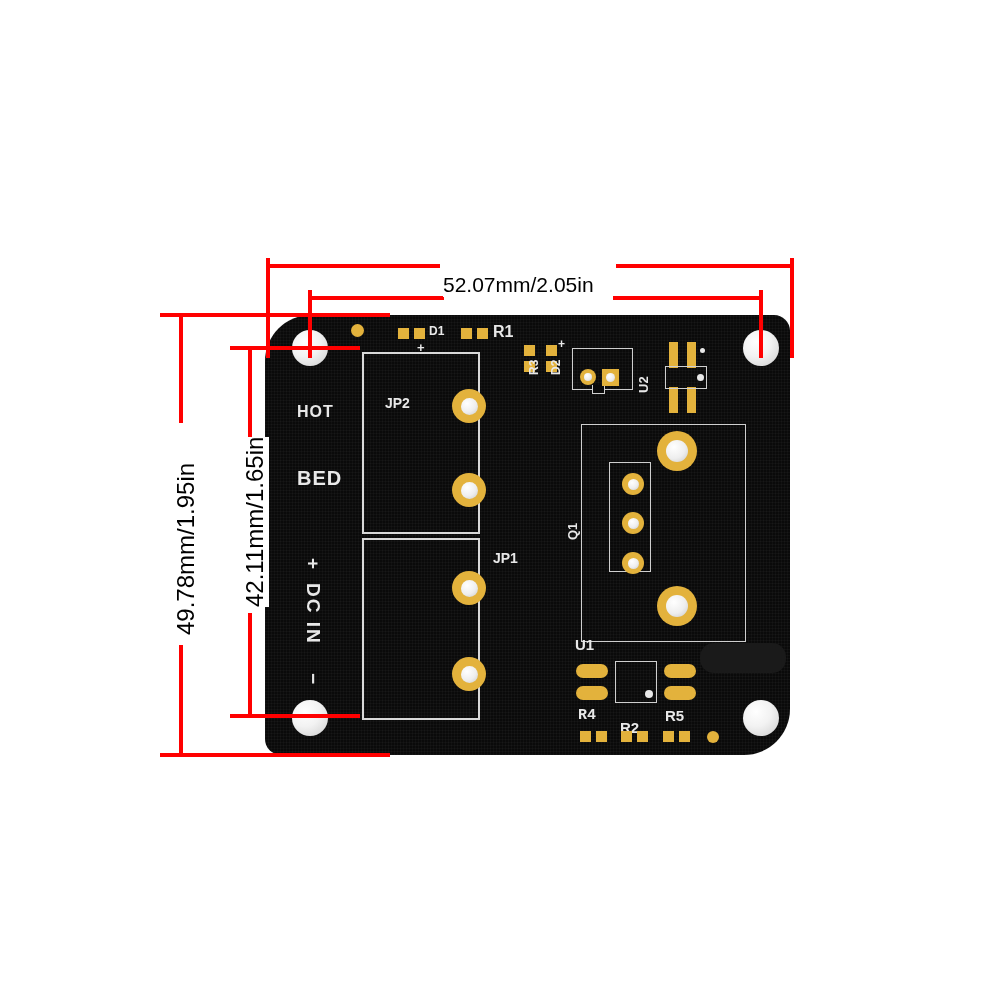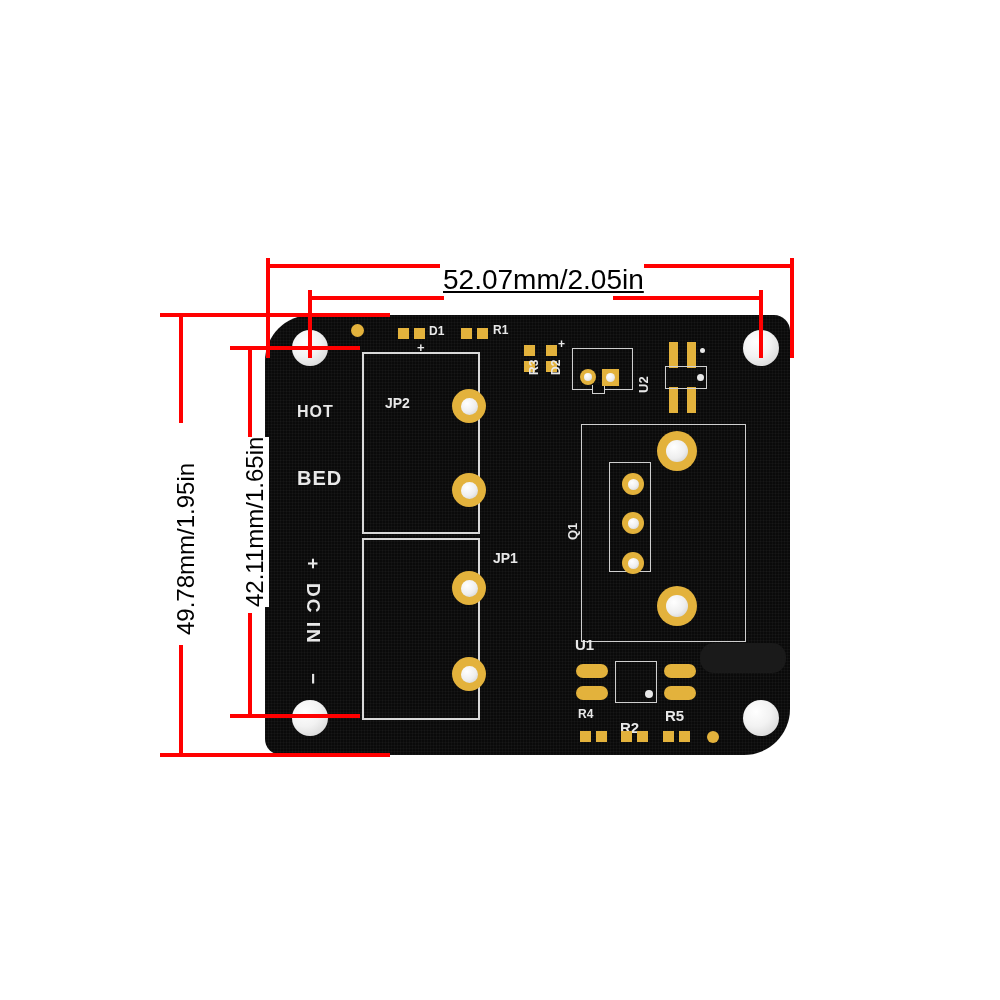--- a/index.html
+++ b/index.html
@@ -80,21 +80,21 @@
   <div class="silk-text" style="left:323px;top:558px;font-size:19px;transform-origin:0 0;transform:rotate(90deg);">+</div>
   <div class="silk-text" style="left:323px;top:583px;font-size:19px;letter-spacing:2px;transform-origin:0 0;transform:rotate(90deg);">DC IN</div>
   <div class="silk-text" style="left:323px;top:673px;font-size:19px;transform-origin:0 0;transform:rotate(90deg);">−</div>
 
   <div class="pad-rect" style="left:398px;top:328px;width:11px;height:11px;"></div>
   <div class="pad-rect" style="left:414px;top:328px;width:11px;height:11px;"></div>
   <div class="silk-text" style="left:429px;top:325px;font-size:12px;">D1</div>
 
   <div class="pad-rect" style="left:461px;top:328px;width:11px;height:11px;"></div>
   <div class="pad-rect" style="left:477px;top:328px;width:11px;height:11px;"></div>
-  <div class="silk-text" style="left:493px;top:324px;font-size:12px;">R1</div>
+  <div class="silk-text" style="left:493px;top:324px;font-size:16px;">R1</div>
 
   <div class="pad-rect" style="left:524px;top:345px;width:11px;height:11px;"></div>
   <div class="pad-rect" style="left:524px;top:361px;width:11px;height:11px;"></div>
   <div class="silk-text" style="left:528px;top:375px;font-size:12px;transform-origin:0 0;transform:rotate(-90deg);">R3</div>
 
   <div class="pad-rect" style="left:546px;top:345px;width:11px;height:11px;"></div>
   <div class="pad-rect" style="left:546px;top:361px;width:11px;height:11px;"></div>
   <div class="silk-text" style="left:558px;top:338px;font-size:12px;">+</div>
   <div class="silk-text" style="left:550px;top:375px;font-size:12px;transform-origin:0 0;transform:rotate(-90deg);">D2</div>
 
@@ -143,42 +143,42 @@
 
   <div class="pad-oval" style="left:576px;top:664px;width:32px;height:14px;"></div>
   <div class="pad-oval" style="left:576px;top:686px;width:32px;height:14px;"></div>
 
   <div class="silk-box-thin" style="left:615px;top:661px;width:42px;height:42px;"></div>
   <div class="pad-round" style="left:645px;top:690px;width:8px;height:8px;background:#e8e8e8;"></div>
 
   <div class="pad-oval" style="left:664px;top:664px;width:32px;height:14px;"></div>
   <div class="pad-oval" style="left:664px;top:686px;width:32px;height:14px;"></div>
 
-  <div class="silk-text" style="left:578px;top:708px;font-size:12px;">R4</div>
+  <div class="silk-text" style="left:578px;top:708px;font-size:15px;font-family:Liberation Mono, monospace;">R4</div>
   <div class="silk-text" style="left:620px;top:708px;font-size:15px;margin-top:12px;">R2</div>
   <div class="silk-text" style="left:665px;top:708px;font-size:15px;">R5</div>
 
   <div class="pad-rect" style="left:580px;top:731px;width:11px;height:11px;"></div>
   <div class="pad-rect" style="left:596px;top:731px;width:11px;height:11px;"></div>
   <div class="pad-rect" style="left:621px;top:731px;width:11px;height:11px;"></div>
   <div class="pad-rect" style="left:637px;top:731px;width:11px;height:11px;"></div>
   <div class="pad-rect" style="left:663px;top:731px;width:11px;height:11px;"></div>
   <div class="pad-rect" style="left:679px;top:731px;width:11px;height:11px;"></div>
   <div class="pad-round" style="left:707px;top:731px;width:12px;height:12px;"></div>
 
   <div class="dim-v" style="left:266px;top:258px;height:100px;"></div>
   <div class="dim-v" style="left:790px;top:258px;height:100px;"></div>
   <div class="dim-h" style="left:266px;top:264px;width:174px;"></div>
   <div class="dim-h" style="left:616px;top:264px;width:176px;"></div>
 
   <div class="dim-v" style="left:308px;top:290px;height:68px;"></div>
   <div class="dim-v" style="left:759px;top:290px;height:68px;"></div>
   <div class="dim-h" style="left:308px;top:296px;width:136px;"></div>
   <div class="dim-h" style="left:613px;top:296px;width:148px;"></div>
-  <div class="dim-label" style="left:443px;top:264px;font-size:28px;text-decoration:underline;">52.07mm/2.05in</div>
+  <div class="dim-label" style="left:443px;top:273px;font-size:21px;">52.07mm/2.05in</div>
 
   <div class="dim-h" style="left:160px;top:313px;width:230px;"></div>
   <div class="dim-h" style="left:160px;top:753px;width:230px;"></div>
   <div class="dim-v" style="left:179px;top:313px;height:110px;"></div>
   <div class="dim-v" style="left:179px;top:645px;height:110px;"></div>
   <div class="dim-label-v" style="left:172px;top:635px;font-size:24px;">49.78mm/1.95in</div>
 
   <div class="dim-h" style="left:230px;top:346px;width:130px;"></div>
   <div class="dim-h" style="left:230px;top:714px;width:130px;"></div>
   <div class="dim-v" style="left:248px;top:346px;height:106px;"></div>

